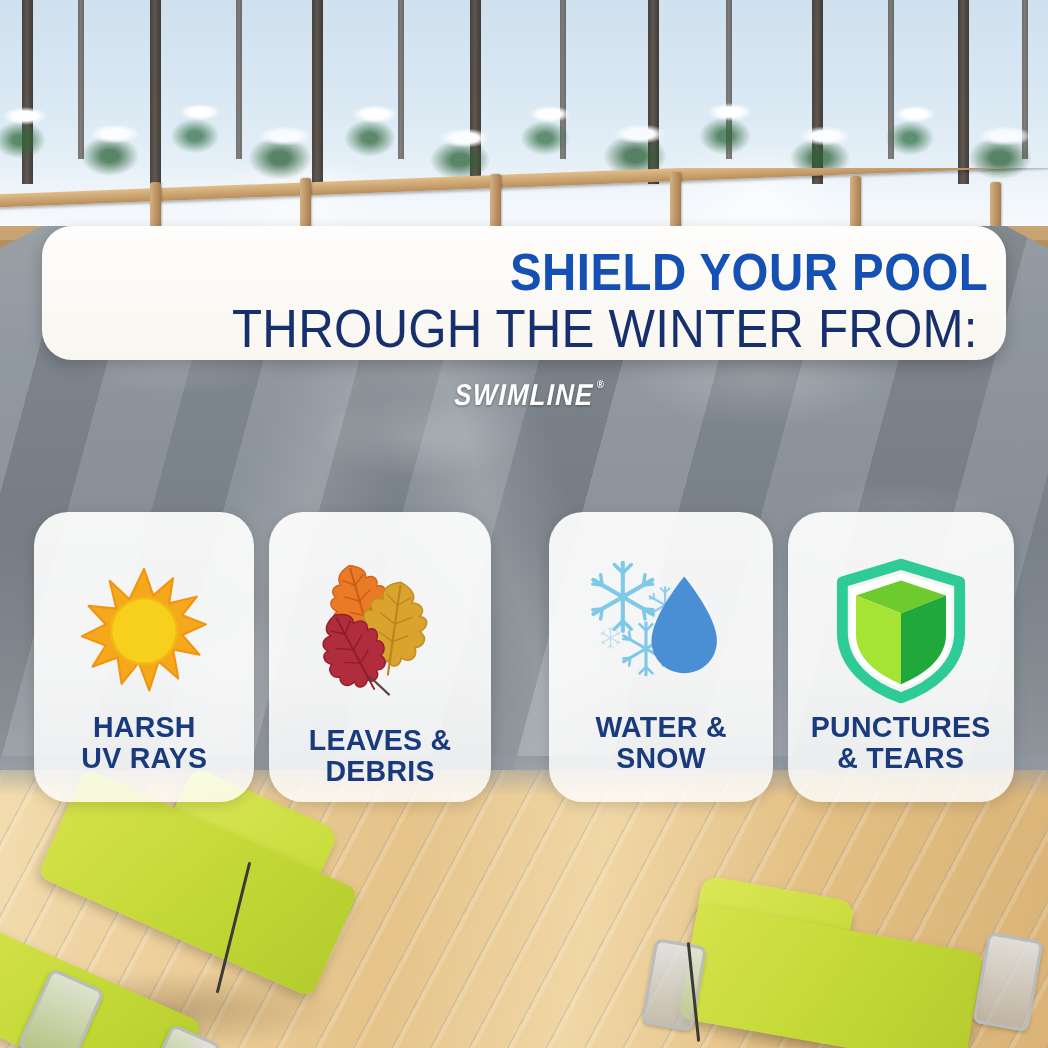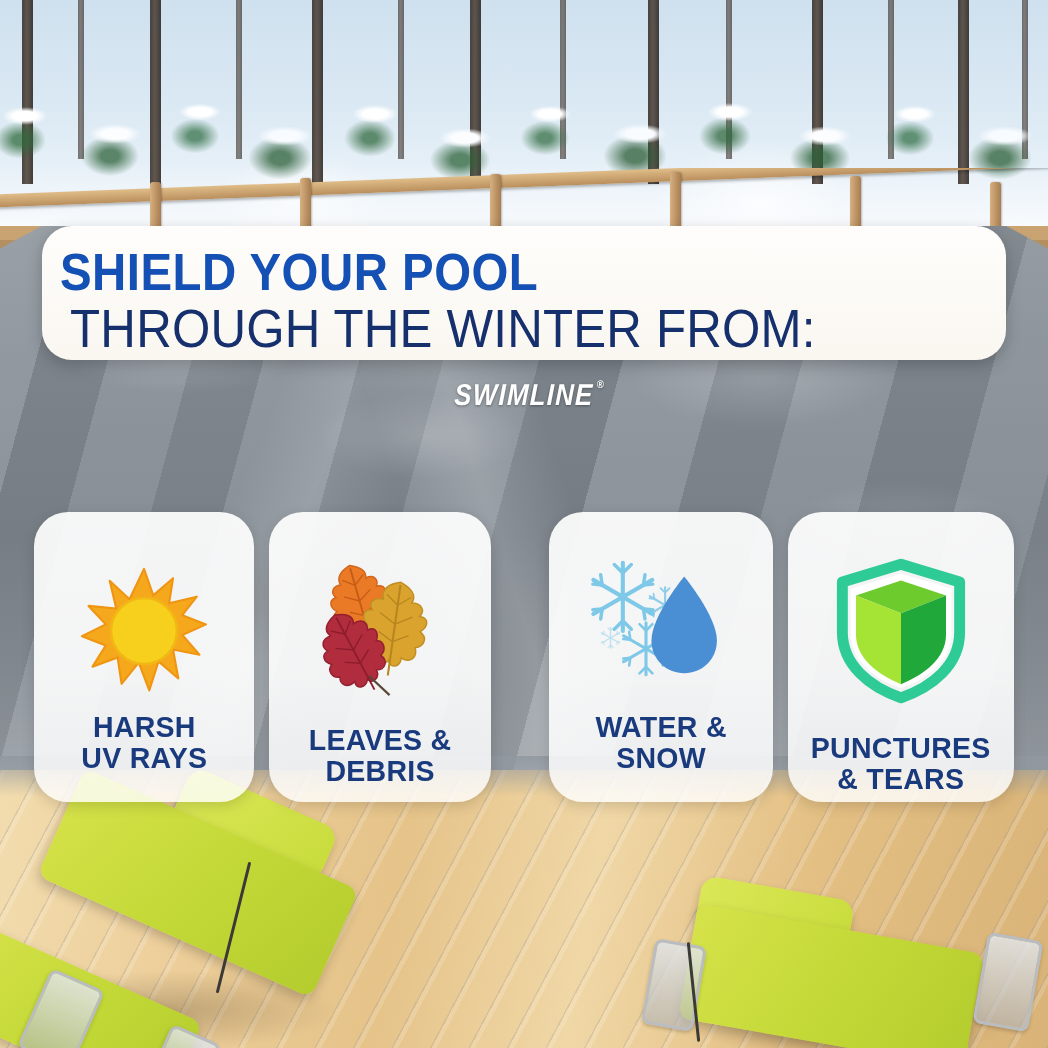--- a/index.html
+++ b/index.html
@@ -148,21 +148,21 @@
     position:absolute; border-radius:50%;
     background:radial-gradient(ellipse at center, rgba(90,70,40,.30), rgba(90,70,40,0) 70%);
   }
 
   
   .banner {
     position:absolute; left:42px; top:226px; width:964px; height:134px;
     background:linear-gradient(to bottom,#fefdfb,#faf7f1);
     border-radius:30px;
     box-shadow:0 5px 16px rgba(0,0,0,.22);
-    display:flex; flex-direction:column; align-items:flex-start; justify-content:center;
+    display:flex; flex-direction:column; align-items:flex-end; justify-content:center;
     padding-top:17px;
   }
   .headline-1 {
     font-family:"Liberation Sans Narrow","Liberation Sans",sans-serif;
     font-weight:bold;
     font-size:51px;
     letter-spacing:.5px;
     color:#1550b4;
     line-height:1.02;
     white-space:nowrap;
@@ -211,21 +211,21 @@
     border-radius:34px;
     background:linear-gradient(to bottom, rgba(255,255,255,.92) 0%, rgba(255,255,255,.90) 55%, rgba(255,255,255,.80) 100%);
     box-shadow:0 4px 14px rgba(0,0,0,.14);
     display:flex; flex-direction:column; align-items:center;
     padding-top:34px;
     position:relative;
   }
   .card.c1 { width:220px; }
   .card.c2 { width:222px;gap:13px; }
   .card.c3 { width:224px;margin-left:44px; }
-  .card.c4 { width:226px;gap:21px; }
+  .card.c4 { width:226px; }
   .card-icon {
     height:170px; width:100%;
     display:flex; align-items:center; justify-content:center;
   }
   .card-label {
     font-family:"Liberation Sans Narrow","Liberation Sans",sans-serif;
     font-weight:bold;
     font-size:30px;
     line-height:1.02;
     color:#1a3a7e;

